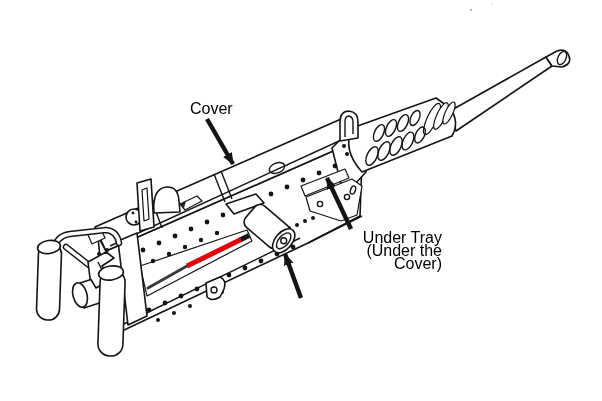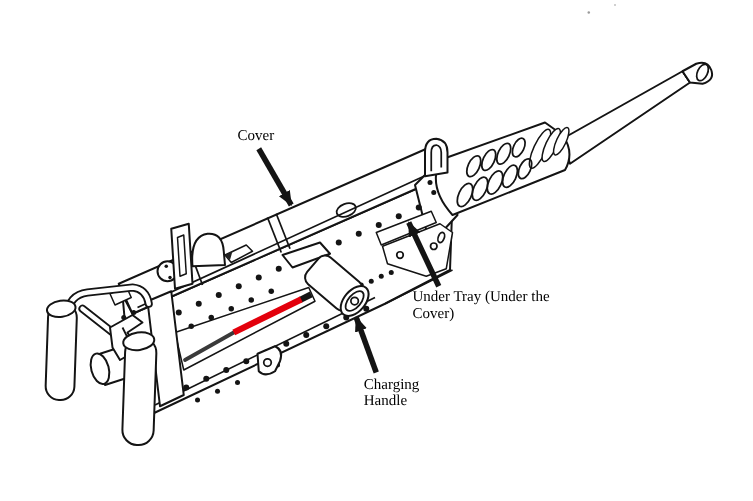--- a/index.html
+++ b/index.html
@@ -3,22 +3,23 @@
 <meta charset="utf-8">
 <style>
   :root { --line:#141414; --highlight:#e3000c; --background:#ffffff; }
   html,body { margin:0; padding:0; background:var(--background); }
   .stage {
     position:relative; width:602px; height:401px; background:var(--background);
     font-family:"Liberation Sans", sans-serif; overflow:hidden;
   }
   .stage svg { position:absolute; left:0; top:0; }
   .callout {
-    position:absolute; font-size:12px; line-height:13px; color:#000;
-    font-family:Liberation Serif, serif;
+    position:absolute; font-size:16px; line-height:13px; color:#000;
+    font-family:Liberation Sans, sans-serif;
+    text-align:right;
   }
   
   .ln   { fill:#ffffff; stroke:var(--line); stroke-width:1.6; stroke-linejoin:round; }
   .lt   { fill:#ffffff; stroke:var(--line); stroke-width:1.2; stroke-linejoin:round; }
   .op   { fill:none;    stroke:var(--line); stroke-width:1.4; stroke-linejoin:round; }
   .dot  { fill:var(--line); stroke:none; }
   .tube { fill:none; stroke:var(--line); stroke-width:6.5; stroke-linecap:round; }
   .tubi { fill:none; stroke:#ffffff;     stroke-width:3.6; stroke-linecap:round; }
   .arrow{ stroke:var(--line); stroke-width:4.4; fill:none; }
   .rodd { stroke:#3a3a3a; stroke-width:3; stroke-linecap:round; }
@@ -213,17 +214,14 @@
 </svg>
 
 <div class="callout" style="left:190px; top:102px;">
   <span>Cover</span>
 </div>
 
 <div class="callout" style="left:330px; top:231px; width:112px;">
   <span>Under Tray (Under the Cover)</span>
 </div>
 
-<div class="callout" style="left:291px; top:301px; width:58px;">
-  <span>Charging Handle</span>
+
 </div>
 
-</div>
-
 </body></html>

